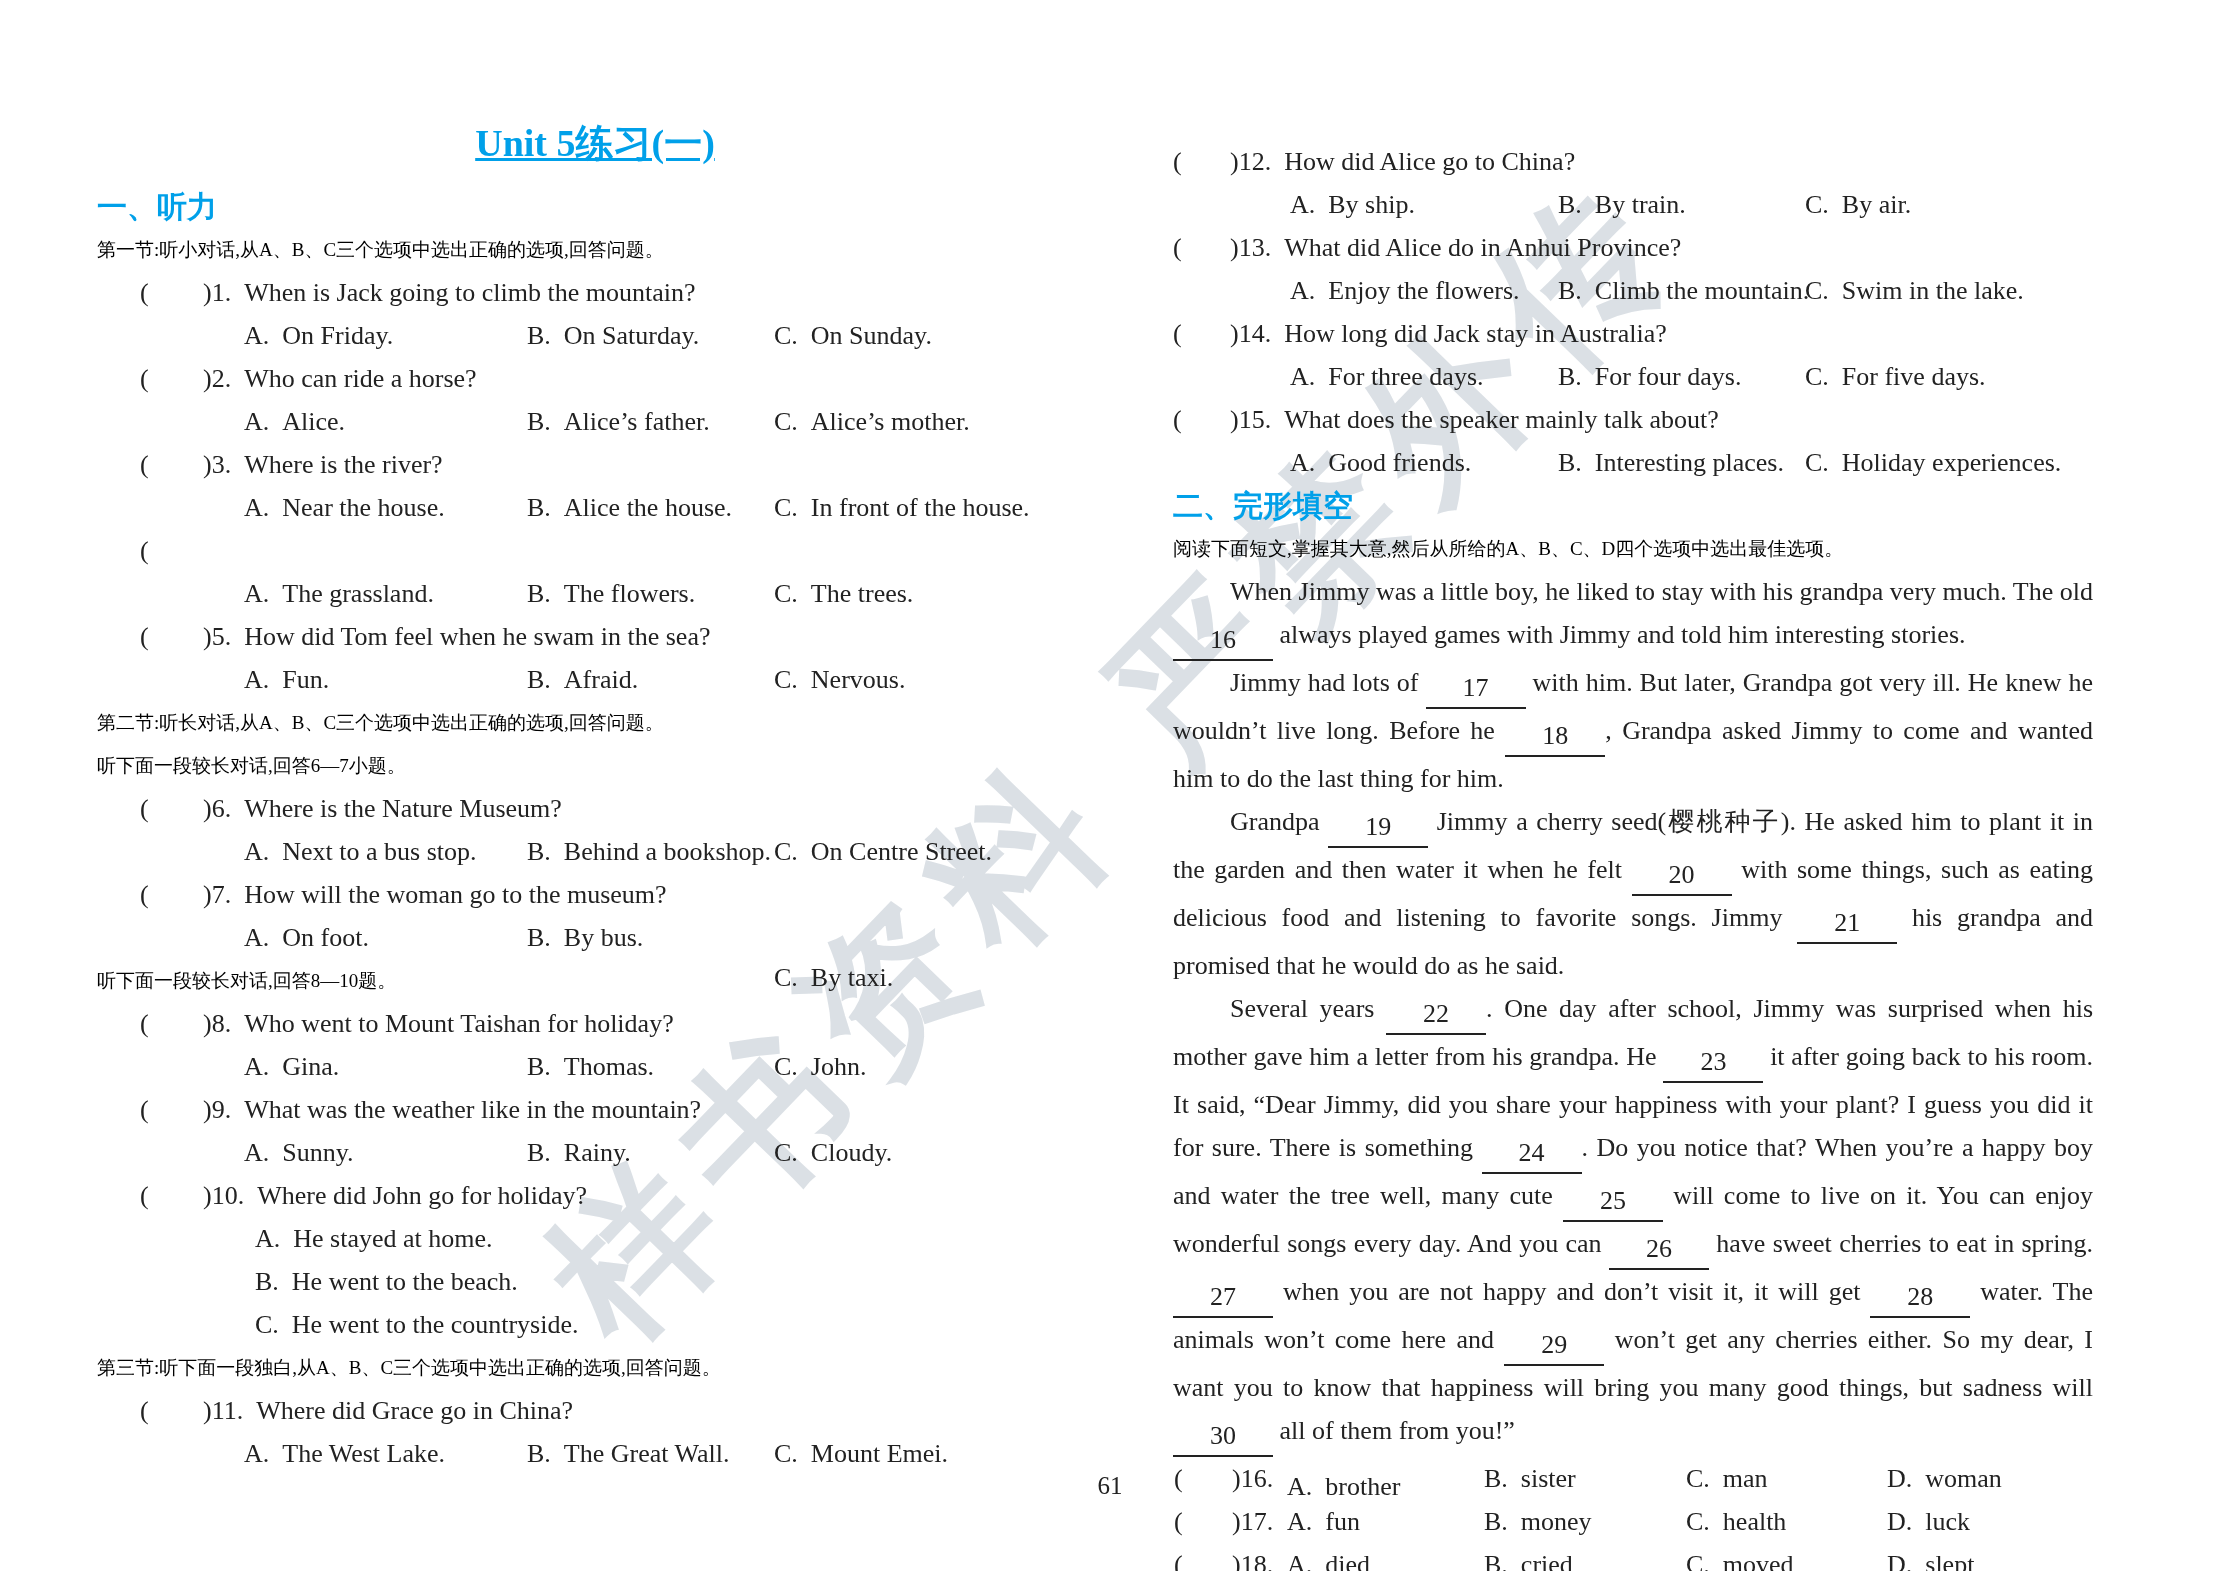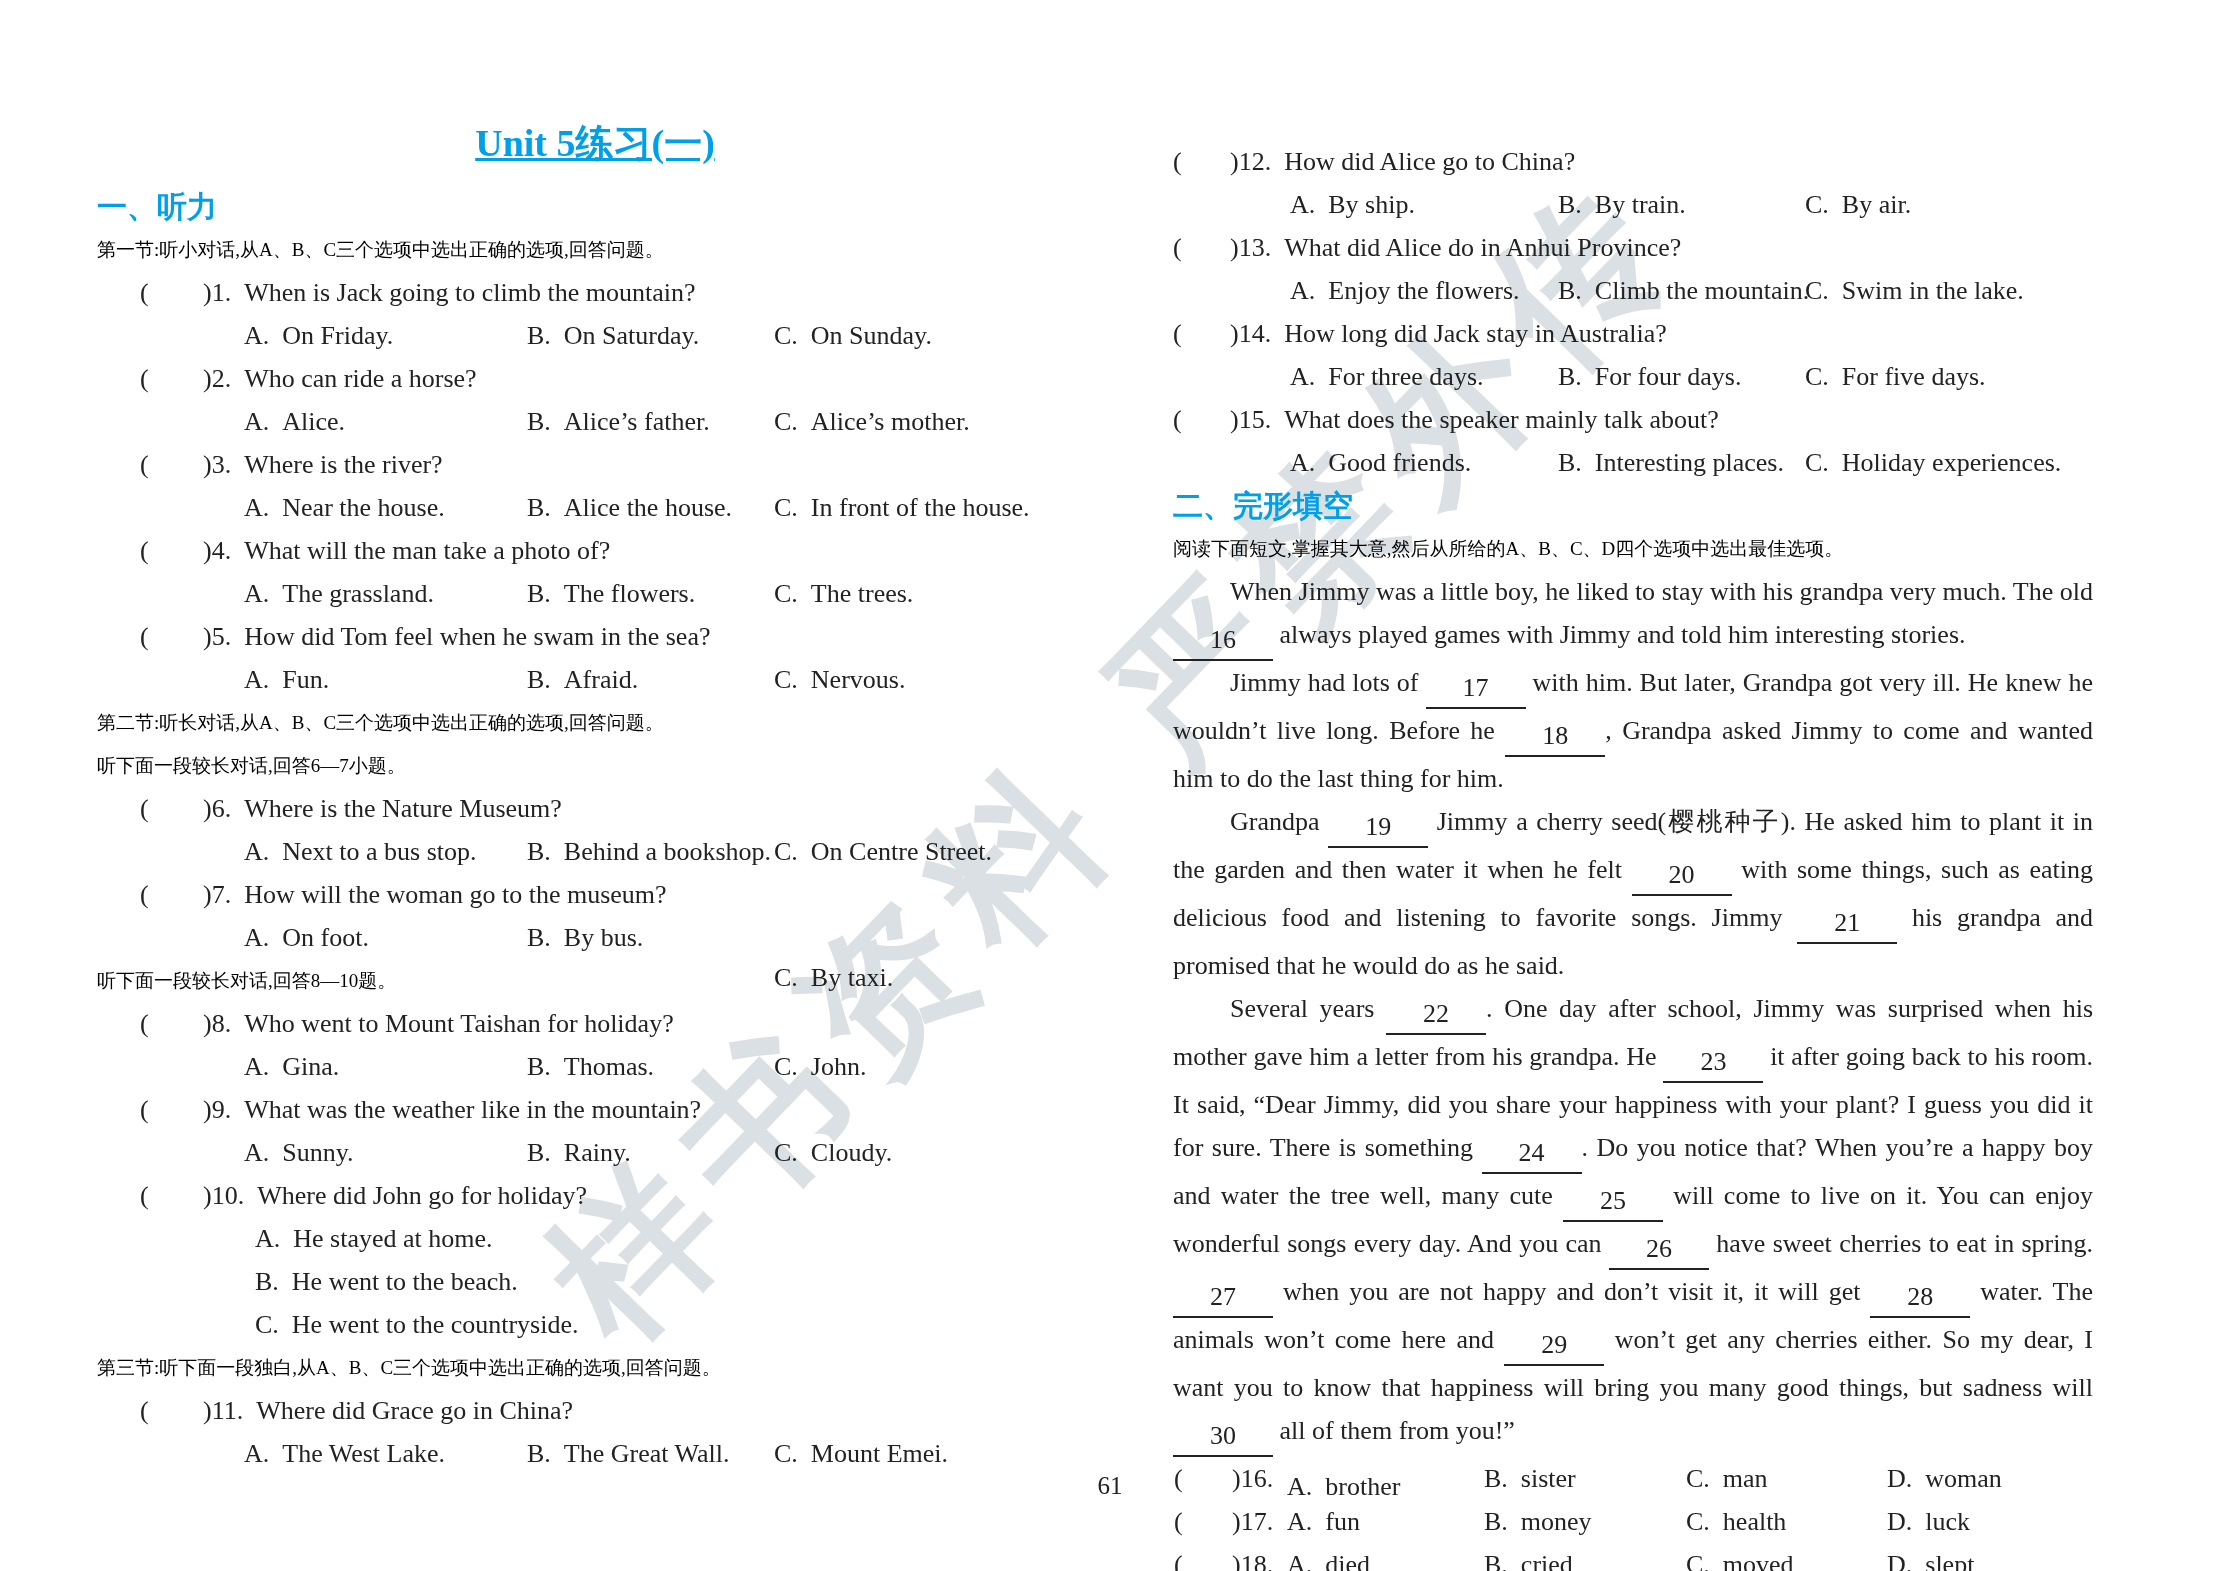--- a/index.html
+++ b/index.html
@@ -58,21 +58,20 @@
           <span class="abs" style="left: 43px;">(</span>
           <span class="abs" style="left: 106px;">)3. Where is the river?</span>
         </div>
         <div class="line">
           <span class="abs" style="left: 147px;">A. Near the house.</span>
           <span class="abs" style="left: 430px;">B. Alice the house.</span>
           <span class="abs" style="left: 677px;">C. In front of the house.</span>
         </div>
         <div class="line">
           <span class="abs" style="left: 43px;">(</span>
-          <span class="abs" style="left: 106px;">)4. What will the man take a photo of?</span>
         </div>
         <div class="line">
           <span class="abs" style="left: 147px;">A. The grassland.</span>
           <span class="abs" style="left: 430px;">B. The flowers.</span>
           <span class="abs" style="left: 677px;">C. The trees.</span>
         </div>
         <div class="line">
           <span class="abs" style="left: 43px;">(</span>
           <span class="abs" style="left: 106px;">)5. How did Tom feel when he swam in the sea?</span>
         </div>

